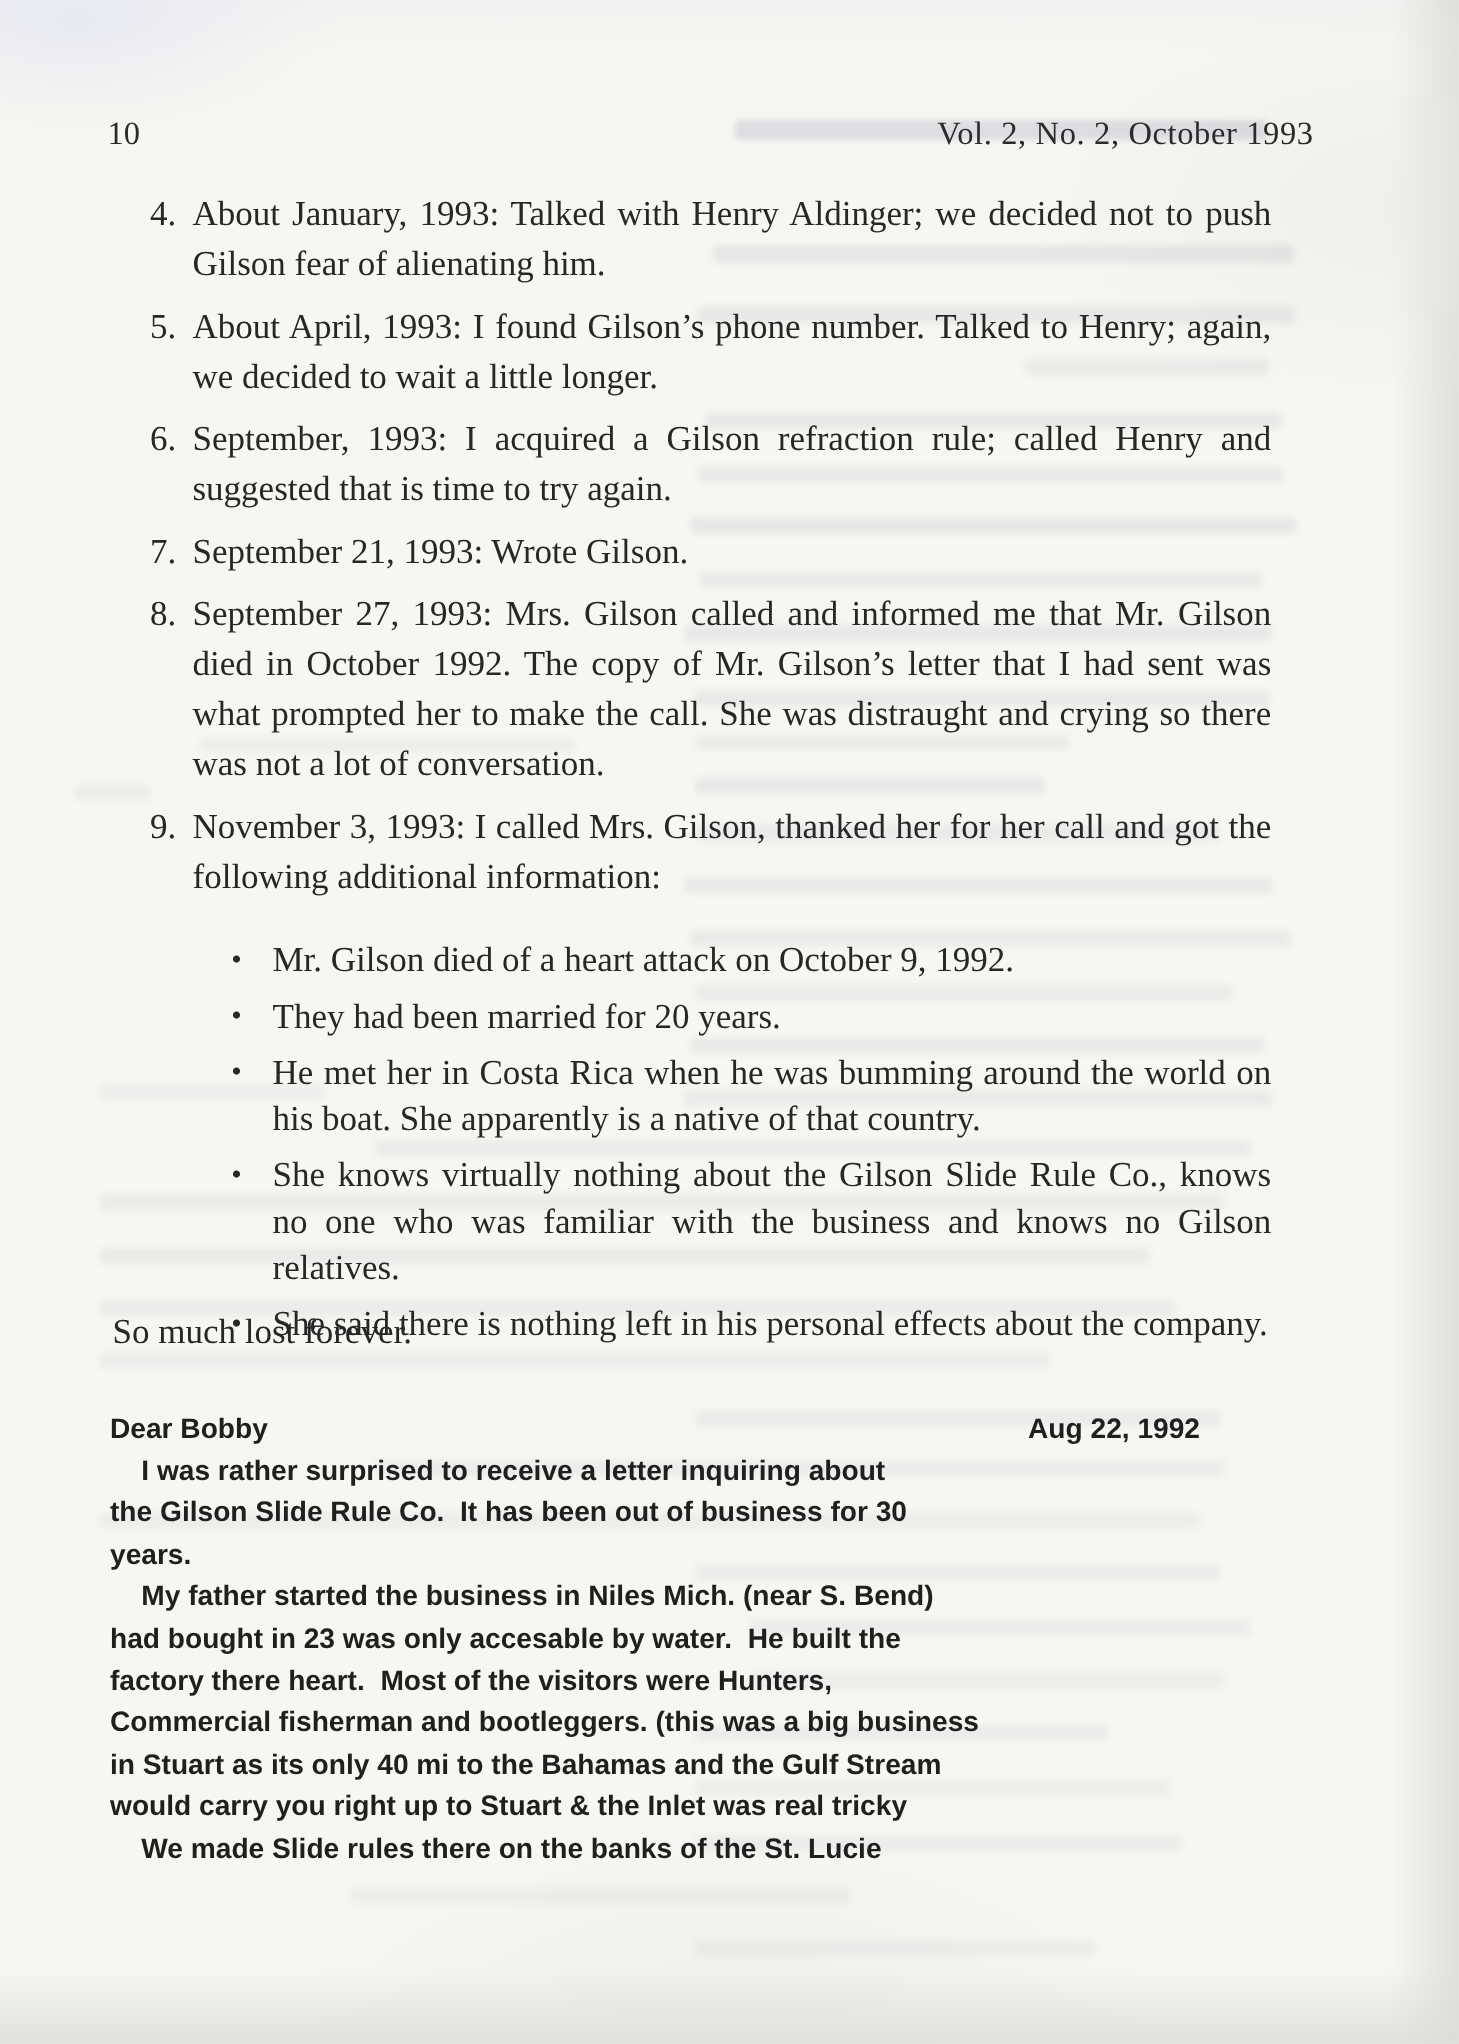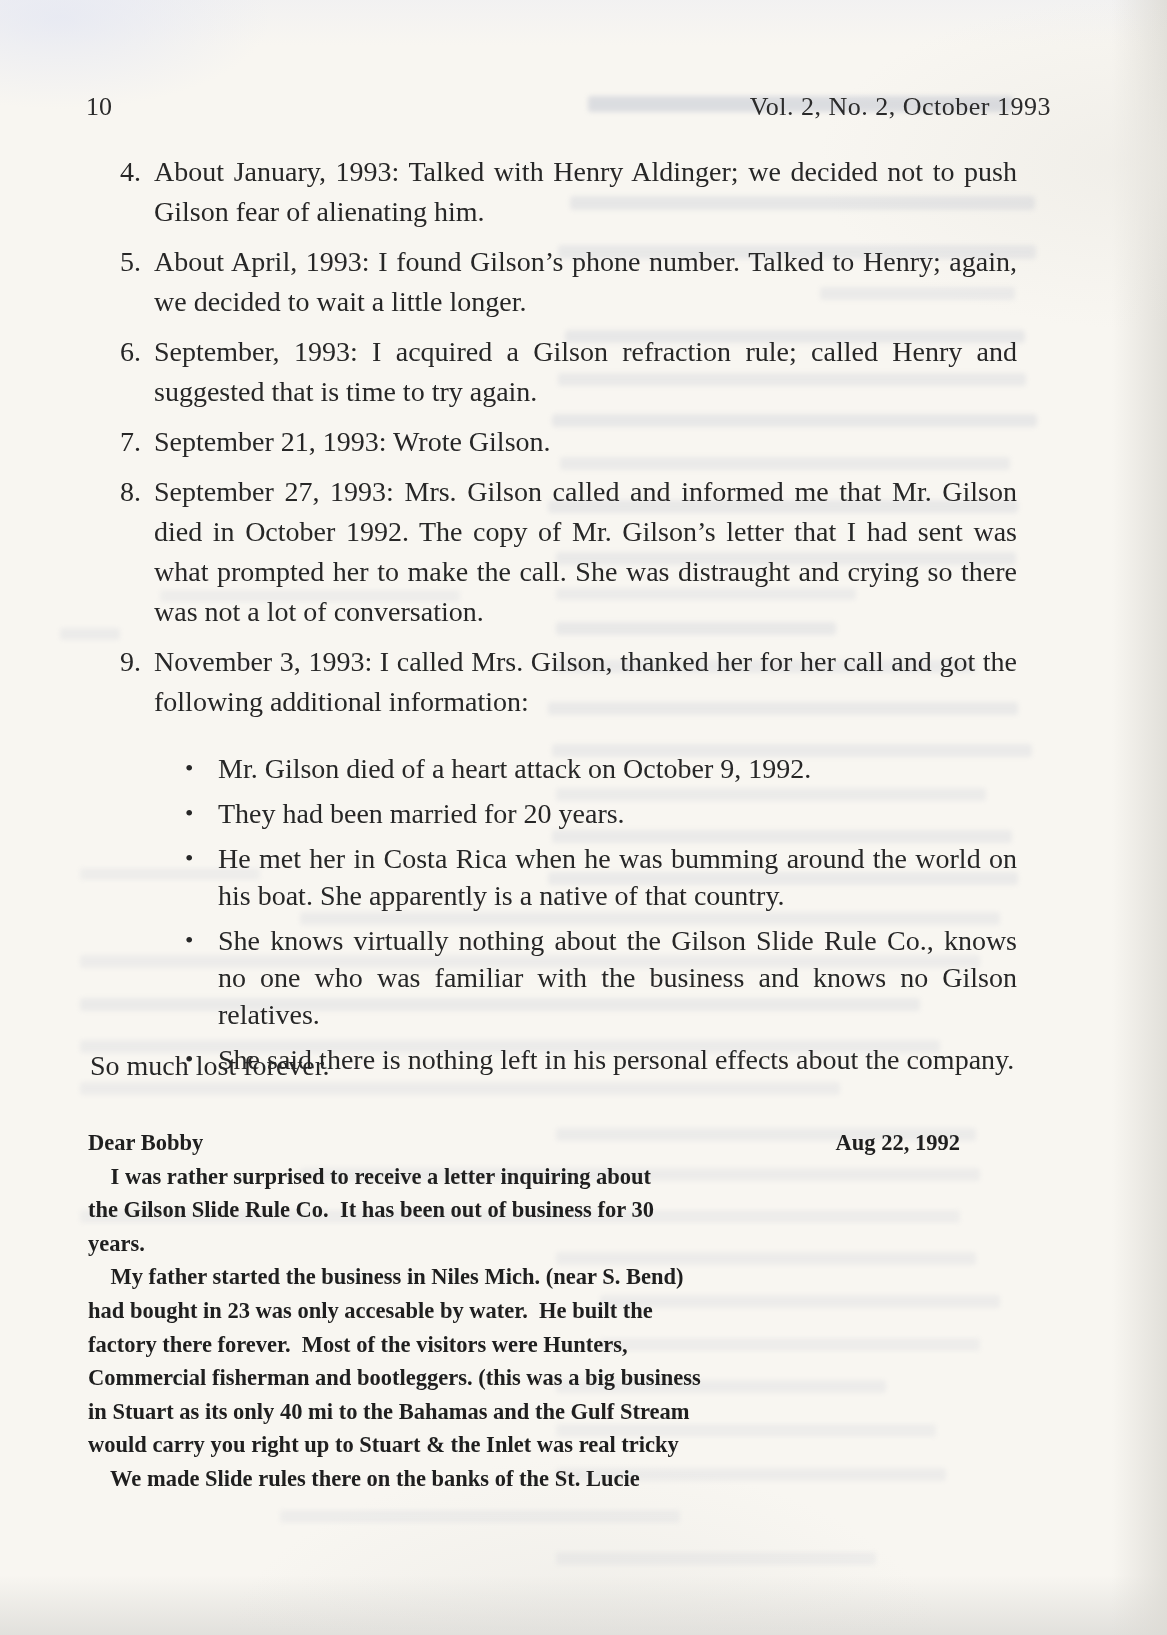--- a/index.html
+++ b/index.html
@@ -48,21 +48,21 @@
   .b-dot { width:33px; flex:0 0 33px; font-size:24px; line-height:37px; }
   .b-text { flex:1; text-align:justify;font-family:Liberation Serif, serif; }
 
   .closing {
     position:absolute; top:1046px; left:90px;
     font-size:28px; line-height:40px; color:#272727;
   }
 
   .letter {
     position:absolute; top:1126px; left:88px; width:872px;
-    font-family:Liberation Serif, serif;
+    font-family:Liberation Sans, sans-serif;
     font-weight:700; font-size:22.5px; line-height:33.6px; color:#1f1f1f;
   }
   .salutation-row { display:flex; justify-content:space-between; white-space:pre; }
   .l-line { white-space:pre; }
 </style>
 </head>
 <body>
 
 <div class="page">
 
@@ -166,20 +166,20 @@
   <div class="letter">
     <div class="salutation-row">
       <span>Dear Bobby</span>
       <span>Aug 22, 1992</span>
     </div>
     <div class="l-line">    I was rather surprised to receive a letter inquiring about</div>
     <div class="l-line">the Gilson Slide Rule Co.  It has been out of business for 30</div>
     <div class="l-line">years.</div>
     <div class="l-line">    My father started the business in Niles Mich. (near S. Bend)</div>
     <div class="l-line">had bought in 23 was only accesable by water.  He built the</div>
-    <div class="l-line">factory there forever.  Most of the visitors were Hunters,</div>
+    <div class="l-line">factory there heart.  Most of the visitors were Hunters,</div>
     <div class="l-line">Commercial fisherman and bootleggers. (this was a big business</div>
     <div class="l-line">in Stuart as its only 40 mi to the Bahamas and the Gulf Stream</div>
     <div class="l-line">would carry you right up to Stuart &amp; the Inlet was real tricky</div>
     <div class="l-line">    We made Slide rules there on the banks of the St. Lucie</div>
   </div>
 
 </div>
 
 </body></html>

